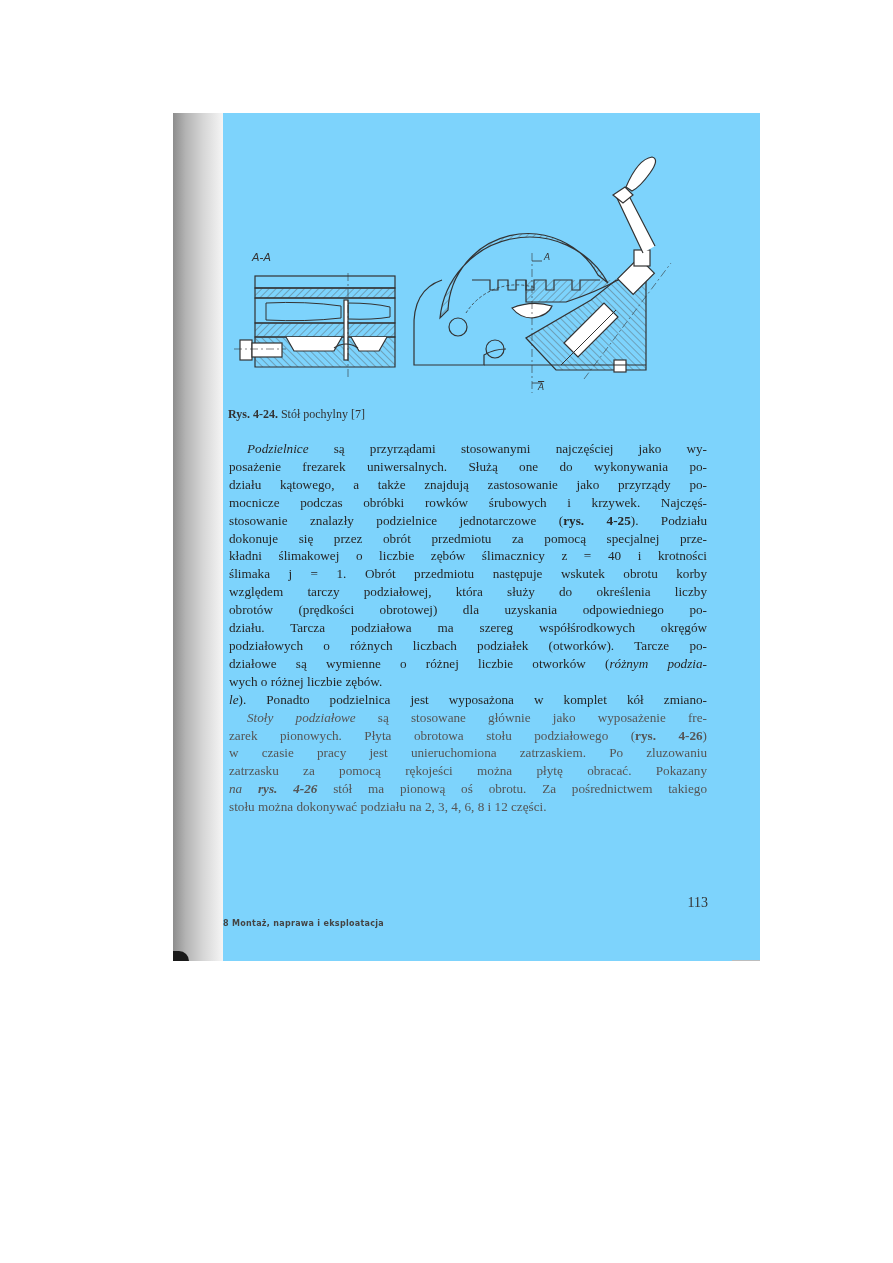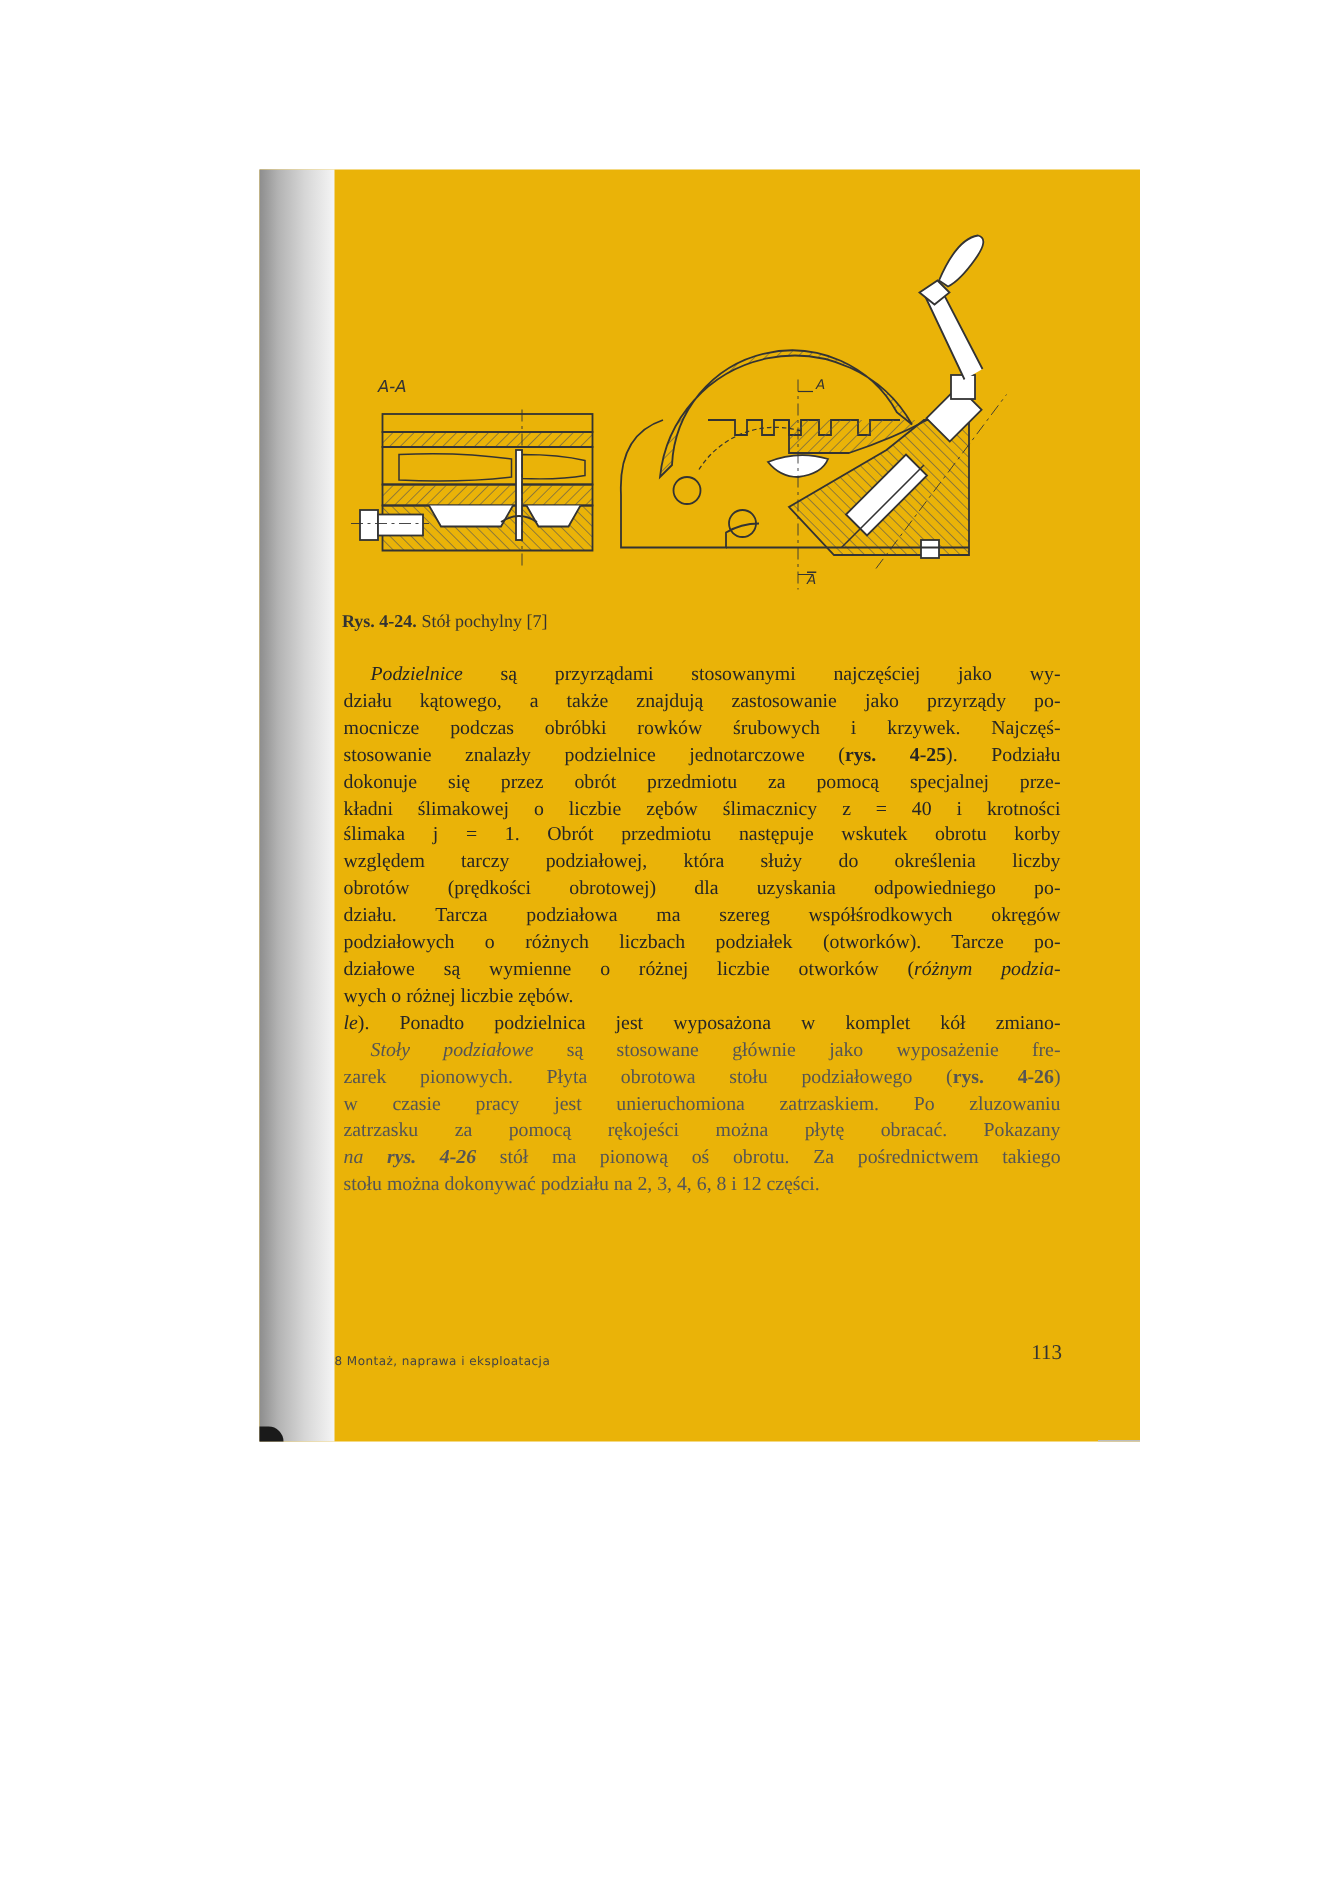--- a/index.html
+++ b/index.html
@@ -1,38 +1,38 @@
 <!DOCTYPE html>
 <html><head>
 <meta charset="utf-8">
 <style>
   html, body { margin:0; padding:0; background:#ffffff; }
   body { width:893px; height:1263px; position:relative; overflow:hidden; font-family:"DejaVu Serif", serif; color:#2a2a2a; }
-  .page { position:absolute; left:173px; top:113px; width:587px; height:848px; background:#eab308; }
+  .page { position:absolute; left:173px; top:113px; width:587px; height:848px; background:#7dd3fc; }
   .gutter { position:absolute; left:0; top:0; width:50px; height:100%;
     background:linear-gradient(to right,#8d8d8d 0%,#b3b3b3 25%,#d6d6d6 60%,#f5f5f5 100%); }
   .gutter-corner { position:absolute; left:0; bottom:0; width:16px; height:10px; background:#1a1a1a; border-top-right-radius:10px; }
   .rule-br { position:absolute; right:0; bottom:0; width:28px; height:1px; background:#bdbdbd; }
 
   .figure { position:absolute; left:53px; top:20px; width:500px; height:272px; }
   .fig-label { position:absolute; font-style:italic; font-size:11px; color:#333; font-family:"DejaVu Sans", sans-serif; }
 
   .caption { position:absolute; left:55px; top:294px; font-size:12px; color:#333; font-family:"Liberation Serif", serif; }
   .caption b { font-weight:bold; }
 
   .body-text { position:absolute; left:56px; top:327px; width:478px; font-family:"Liberation Serif", serif;
     font-size:13.2px; line-height:17.9px; text-align:justify; color:#262626; }
   .body-text .line { display:block; text-align:justify; text-align-last:justify; white-space:nowrap; }
   .body-text .last { text-align-last:left; }
   .it { font-style:italic; }
   .bd { font-weight:bold; }
   .p2 { color:#555; }
 
   .footer { position:absolute; left:50px; top:782px; width:485px; font-family:"DejaVu Sans", sans-serif; }
-  .footer-left { position:absolute; left:0; top:8px; font-size:8px; letter-spacing:0.3px; color:#444; }
+  .footer-left { position:absolute; left:0; top:24px; font-size:8px; letter-spacing:0.3px; color:#444;font-weight:bold; }
   .footer-right { position:absolute; right:0; top:0; font-size:14px; font-family:"Liberation Serif", serif; color:#333;margin-left:12px; }
 </style>
 </head>
 <body>
 
 <div class="page">
   <div class="gutter"></div>
   <div class="gutter-corner"></div>
   <div class="rule-br"></div>
 
@@ -96,20 +96,21 @@
 
   <div class="caption">
     <b>Rys. 4-24.</b>
     <span>Stół pochylny</span>
     <span>[7]</span>
   </div>
 
   <div class="body-text">
     <div>
       <span class="line" style="padding-left:18px;"><span class="it">Podzielnice</span><span> są przyrządami stosowanymi najczęściej jako wy-</span></span>
+      <span class="line">posażenie frezarek uniwersalnych. Służą one do wykonywania po-</span>
       <span class="line">działu kątowego, a także znajdują zastosowanie jako przyrządy po-</span>
       <span class="line">mocnicze podczas obróbki rowków śrubowych i krzywek. Najczęś-</span>
       <span class="line"><span>stosowanie znalazły podzielnice jednotarczowe (</span><span class="bd">rys. 4-25</span><span>). Podziału</span></span>
       <span class="line">dokonuje się przez obrót przedmiotu za pomocą specjalnej prze-</span>
       <span class="line">kładni ślimakowej o liczbie zębów ślimacznicy z = 40 i krotności</span>
       <span class="line">ślimaka j = 1. Obrót przedmiotu następuje wskutek obrotu korby</span>
       <span class="line">względem tarczy podziałowej, która służy do określenia liczby</span>
       <span class="line">obrotów (prędkości obrotowej) dla uzyskania odpowiedniego po-</span>
       <span class="line">działu. Tarcza podziałowa ma szereg współśrodkowych okręgów</span>
       <span class="line">podziałowych o różnych liczbach podziałek (otworków). Tarcze po-</span>

